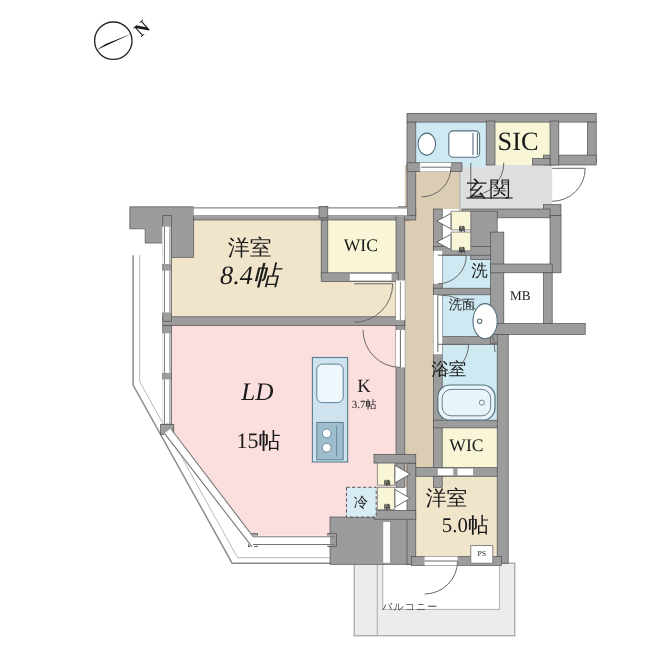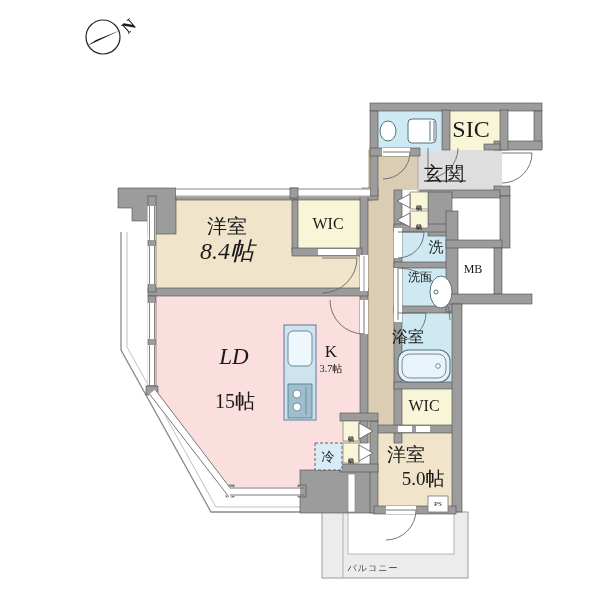--- a/index.html
+++ b/index.html
@@ -208,19 +208,19 @@
   <div class="lbl" style="left:235px;top:381px;font-size:20px;margin-top:20px;">15帖</div>
   <div class="lbl" style="left:331px;top:351px;font-size:17px;">K</div>
   <div class="lbl" style="left:331px;top:369px;font-size:10px;">3.7帖</div>
 
   <div class="lbl" style="left:328px;top:456px;font-size:13px;">冷</div>
 
   <div class="lbl" style="left:406px;top:454px;font-size:19px;">洋室</div>
   <div class="lbl" style="left:407px;top:478px;font-size:19px;margin-left:16px;">5.0帖</div>
 
   <div class="lbl" style="left:438px;top:504px;font-size:7px;">PS</div>
-  <div class="lbl" style="left:373px;top:568px;font-size:9px;color:#444;letter-spacing:1px;text-align:center;">バルコニー</div>
+  <div class="lbl" style="left:373px;top:552px;font-size:9px;color:#444;letter-spacing:1px;text-align:center;">バルコニー</div>
 
   <div class="lbl-v" style="left:419px;top:200px;">収納</div>
   <div class="lbl-v" style="left:419px;top:219px;">収納</div>
   <div class="lbl-v" style="left:351px;top:431px;">収納</div>
   <div class="lbl-v" style="left:351px;top:453px;">収納</div>
 </div>
 
 </body></html>

